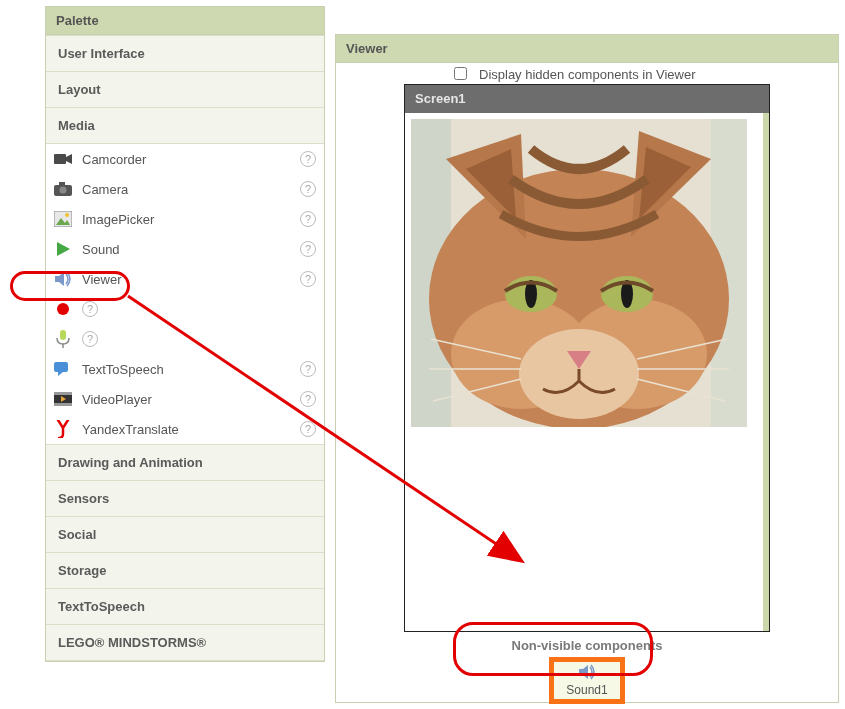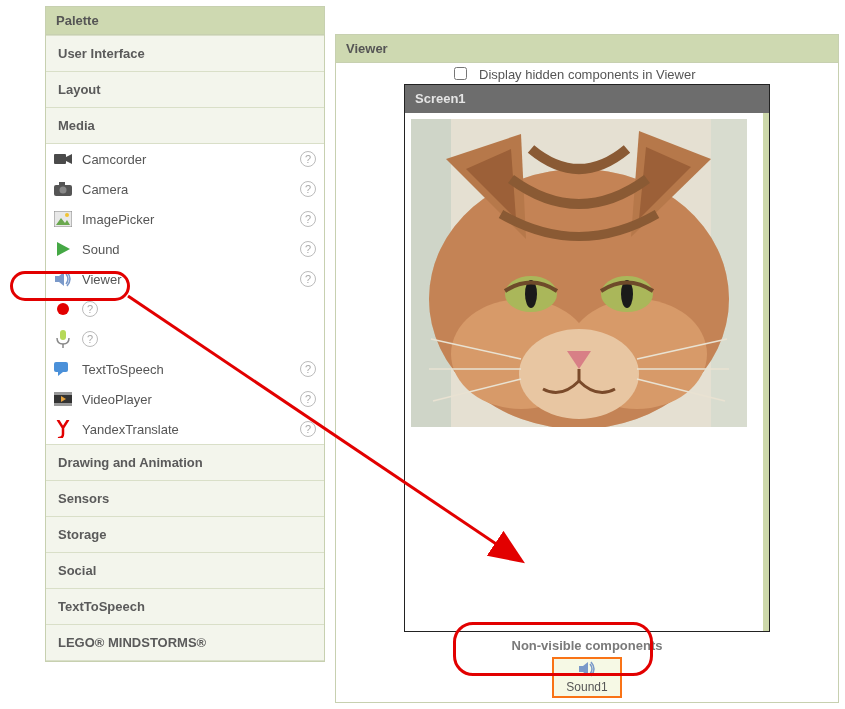--- a/index.html
+++ b/index.html
@@ -146,21 +146,21 @@
     margin-top: 6px;
     font-weight: bold;
     color: #7a7a7a;
     font-size: 13px;
   }
   .nonvis-comp {
     margin-top: 4px;
     display: inline-flex;
     flex-direction: column;
     align-items: center;
-    border: 2px solid #f97316;
+    border: 5px solid #f97316;
     background: #f6f9e5;
     padding: 2px 12px;
   }
   .nonvis-comp .label {
     font-size: 12px;
     color: #555;
   }
   
   .anno {
     position: absolute;
@@ -286,22 +286,22 @@
             <path d="M2 0 L7 8 L12 0 M7 8 L7 14 Q7 18 3 18" stroke="#e20000" stroke-width="2.5" fill="none" stroke-linecap="round"></path>
           </svg>
       </span>
       <span class="label">YandexTranslate</span>
       <span class="help">?</span>
     </div>
   </div>
 
   <div class="cat">Drawing and Animation</div>
   <div class="cat">Sensors</div>
+  <div class="cat">Social</div>
   <div class="cat">Storage</div>
-  <div class="cat">Social</div>
   <div class="cat">TextToSpeech</div>
   <div class="cat">LEGO® MINDSTORMS®</div>
 </div>
 
 <div class="panel viewer">
   <div class="panel-header">Viewer</div>
   <div class="viewer-body">
     <label class="hidden-toggle">
       <input type="checkbox" style="">
       <span>Display hidden components in Viewer</span>

